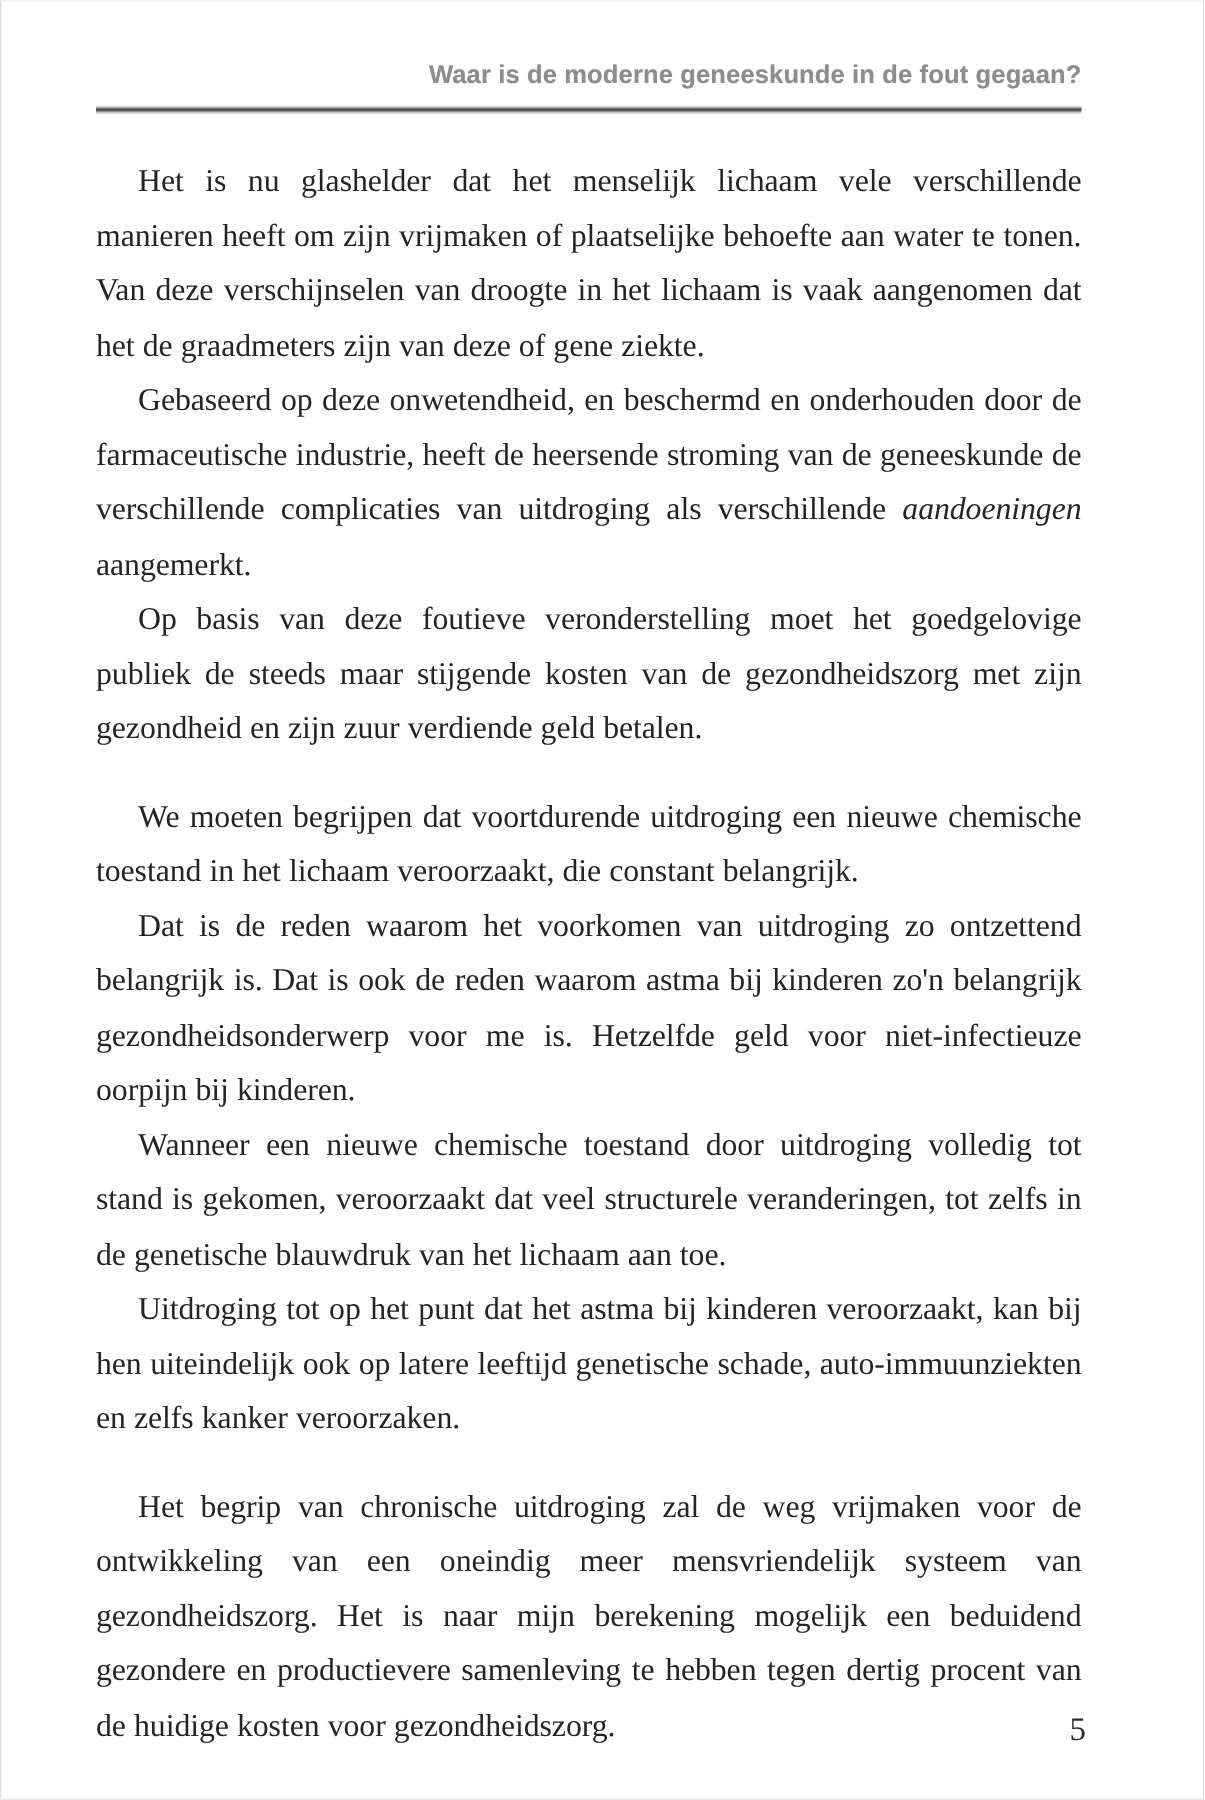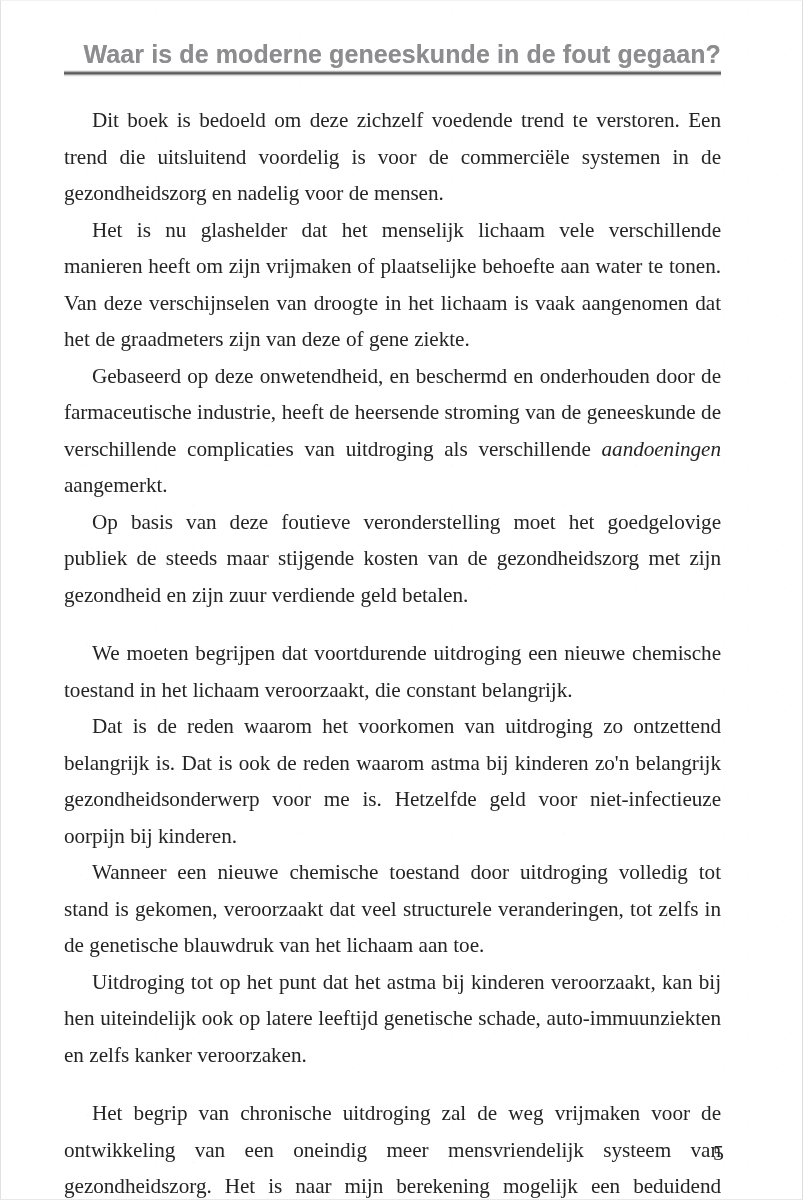--- a/index.html
+++ b/index.html
@@ -48,21 +48,21 @@
     position: absolute;
     left: 63px;
     top: 40px;
     width: 657px;
   }
 
   .running-head-title {
     display: block;
     text-align: right;
     font-family: "Liberation Sans", "DejaVu Sans", sans-serif;
-    font-size: 25px;
+    font-size: 17px;
     font-weight: 600;
     letter-spacing: .1px;
     color: #8d8d8f;
     line-height: 1.1;
     white-space: nowrap;
     text-shadow: 0 0 .6px rgba(120,120,124,.5);
   }
 
   
   .head-rule {
@@ -129,21 +129,20 @@
 <div class="page">
 
   <div class="running-head">
     <span class="running-head-title">Waar is de moderne geneeskunde in de fout gegaan?</span>
   </div>
   <div class="head-rule"></div>
 
   <div class="text-column">
 
     <div class="para-group">
-      <p class="para">Dit boek is bedoeld om deze zichzelf voedende trend te verstoren. Een trend die uitsluitend voordelig is voor de commerciële systemen in de gezondheidszorg en nadelig voor de mensen.</p>
       <p class="para">Het is nu glashelder dat het menselijk lichaam vele verschillende manieren heeft om zijn vrijmaken of plaatselijke behoefte aan water te tonen. Van deze verschijnselen van droogte in het lichaam is vaak aangenomen dat het de graadmeters zijn van deze of gene ziekte.</p>
       <p class="para"><span>Gebaseerd op deze onwetendheid, en beschermd en onderhouden door de farmaceutische industrie, heeft de heersende stroming van de geneeskunde de verschillende complicaties van uitdroging als verschillende </span><em>aandoeningen</em><span> aangemerkt.</span></p>
       <p class="para">Op basis van deze foutieve veronderstelling moet het goedgelovige publiek de steeds maar stijgende kosten van de gezondheidszorg met zijn gezondheid en zijn zuur verdiende geld betalen.</p>
     </div>
 
     <div class="para-group">
       <p class="para">We moeten begrijpen dat voortdurende uitdroging een nieuwe chemische toestand in het lichaam veroorzaakt, die constant belangrijk.</p>
       <p class="para">Dat is de reden waarom het voorkomen van uitdroging zo ontzettend belangrijk is. Dat is ook de reden waarom astma bij kinderen zo'n belangrijk gezondheidsonderwerp voor me is. Hetzelfde geld voor niet-infectieuze oorpijn bij kinderen.</p>
       <p class="para">Wanneer een nieuwe chemische toestand door uitdroging volledig tot stand is gekomen, veroorzaakt dat veel structurele veranderingen, tot zelfs in de genetische blauwdruk van het lichaam aan toe.</p>
       <p class="para">Uitdroging tot op het punt dat het astma bij kinderen veroorzaakt, kan bij hen uiteindelijk ook op latere leeftijd genetische schade, auto-immuunziekten en zelfs kanker veroorzaken.</p>

